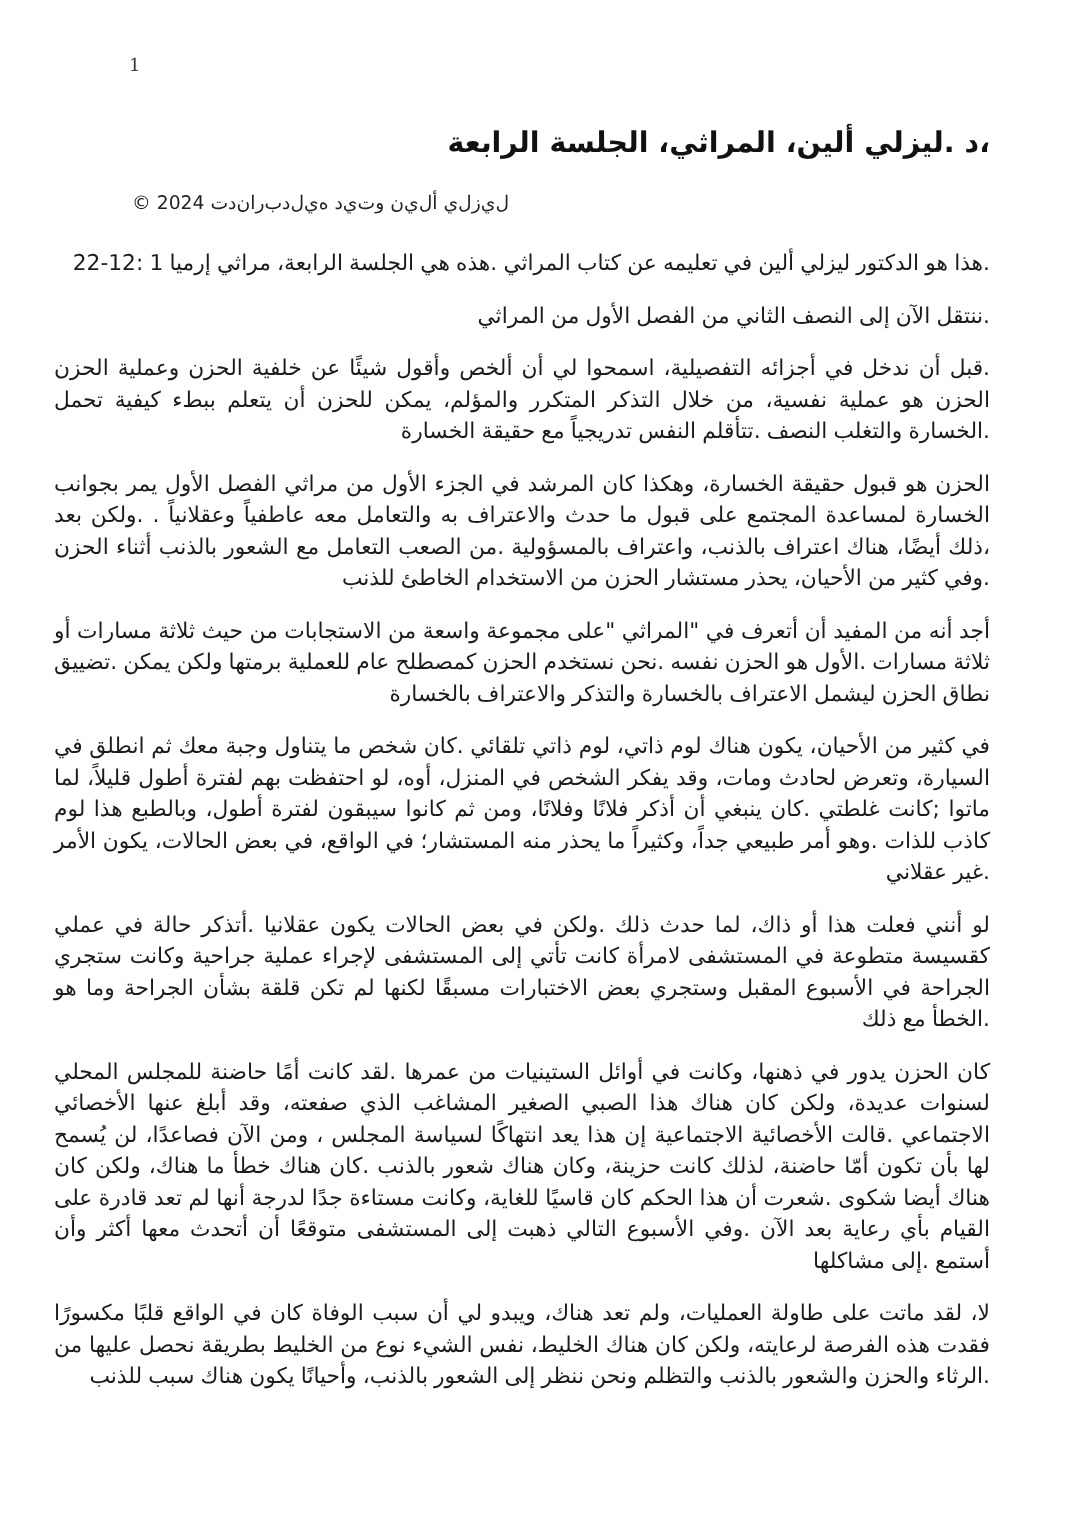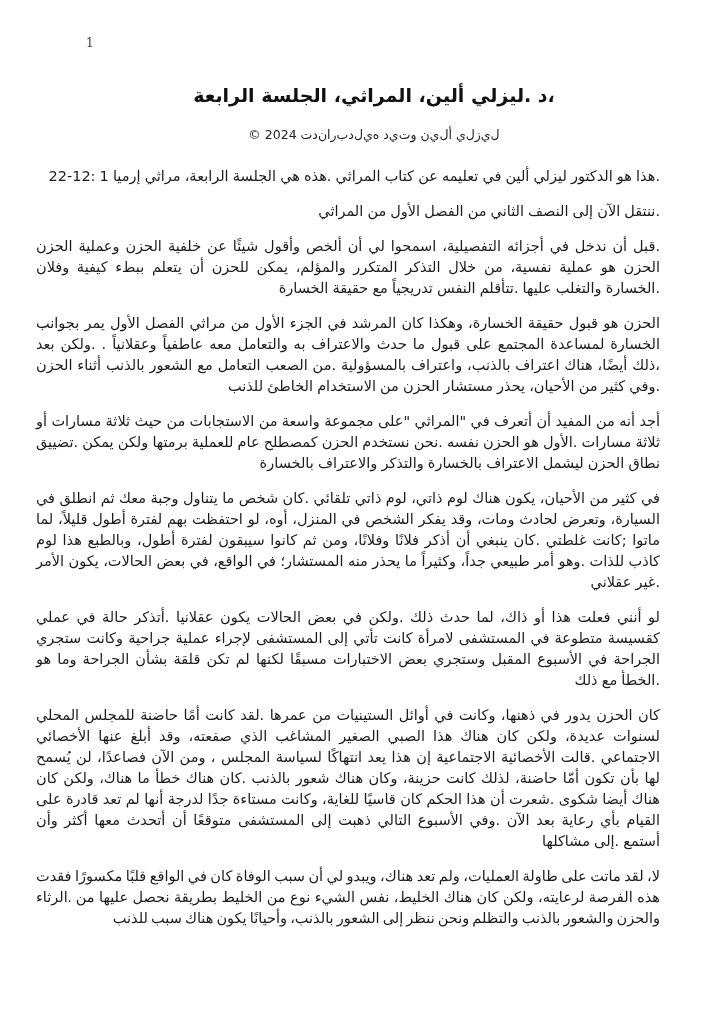--- a/index.html
+++ b/index.html
@@ -20,21 +20,20 @@
     position: absolute;
     top: 36px;
     left: 86px;
     font-family: "DejaVu Serif", serif;
     font-size: 12px;
     color: #3a3a3a;
   }
   .doc-header {
     padding-top: 80px;
     margin: 0 64px 0 88px;
-    text-align: center;
   }
   .title-line {
     direction: rtl;
     font-size: 19px;
     font-weight: bold;
     line-height: 30px;
     color: #111111;
   }
   .copyright-line {
     direction: ltr;
@@ -50,38 +49,38 @@
   .para {
     direction: rtl;
     unicode-bidi: plaintext;
     text-align: justify;
     font-size: 14.5px;
     line-height: 21px;
     margin: 0 0 14px 0;
     word-spacing: -0.5px;
     color: #1b1b1b;
   }
-  .para:last-child { margin-bottom: 0; font-family: Liberation Serif, serif; }
+  .para:last-child { margin-bottom: 0; }
 </style>
 </head>
 <body>
 
 <div class="page">
 
   <div class="page-number">1</div>
 
   <header class="doc-header">
     <div class="title-line" dir="rtl">،د .ليزلي ألين، المراثي، الجلسة الرابعة</div>
     <div class="copyright-line" dir="ltr">© 2024 ل‌ي‌ز‌ل‌ي أ‌ل‌ي‌ن و‌ت‌ي‌د ه‌ي‌ل‌د‌ب‌ر‌ا‌ن‌د‌ت</div>
   </header>
 
   <main class="doc-body">
     <p class="para" dir="rtl">.هذا هو الدكتور ليزلي ألين في تعليمه عن كتاب المراثي .هذه هي الجلسة الرابعة، مراثي إرميا 1 :12‏-‏22</p>
     <p class="para" dir="rtl">.ننتقل الآن إلى النصف الثاني من الفصل الأول من المراثي</p>
-    <p class="para" dir="rtl">.قبل أن ندخل في أجزائه التفصيلية، اسمحوا لي أن ألخص وأقول شيئًا عن خلفية الحزن وعملية الحزن الحزن هو عملية نفسية، من خلال التذكر المتكرر والمؤلم، يمكن للحزن أن يتعلم ببطء كيفية وفلان .الخسارة والتغلب عليها .تتأقلم النفس تدريجياً مع حقيقة الخسارة</p>
+    <p class="para" dir="rtl">.قبل أن ندخل في أجزائه التفصيلية، اسمحوا لي أن ألخص وأقول شيئًا عن خلفية الحزن وعملية الحزن الحزن هو عملية نفسية، من خلال التذكر المتكرر والمؤلم، يمكن للحزن أن يتعلم ببطء كيفية تحمل .الخسارة والتغلب النصف .تتأقلم النفس تدريجياً مع حقيقة الخسارة</p>
     <p class="para" dir="rtl">الحزن هو قبول حقيقة الخسارة، وهكذا كان المرشد في الجزء الأول من مراثي الفصل الأول يمر بجوانب الخسارة لمساعدة المجتمع على قبول ما حدث والاعتراف به والتعامل معه عاطفياً وعقلانياً . .ولكن بعد ،ذلك أيضًا، هناك اعتراف بالذنب، واعتراف بالمسؤولية .من الصعب التعامل مع الشعور بالذنب أثناء الحزن .وفي كثير من الأحيان، يحذر مستشار الحزن من الاستخدام الخاطئ للذنب</p>
     <p class="para" dir="rtl">أجد أنه من المفيد أن أتعرف في "المراثي "على مجموعة واسعة من الاستجابات من حيث ثلاثة مسارات أو ثلاثة مسارات .الأول هو الحزن نفسه .نحن نستخدم الحزن كمصطلح عام للعملية برمتها ولكن يمكن .تضييق نطاق الحزن ليشمل الاعتراف بالخسارة والتذكر والاعتراف بالخسارة</p>
     <p class="para" dir="rtl">في كثير من الأحيان، يكون هناك لوم ذاتي، لوم ذاتي تلقائي .كان شخص ما يتناول وجبة معك ثم انطلق في السيارة، وتعرض لحادث ومات، وقد يفكر الشخص في المنزل، أوه، لو احتفظت بهم لفترة أطول قليلاً، لما ماتوا ;كانت غلطتي .كان ينبغي أن أذكر فلانًا وفلانًا، ومن ثم كانوا سيبقون لفترة أطول، وبالطبع هذا لوم كاذب للذات .وهو أمر طبيعي جداً، وكثيراً ما يحذر منه المستشار؛ في الواقع، في بعض الحالات، يكون الأمر .غير عقلاني</p>
     <p class="para" dir="rtl">لو أنني فعلت هذا أو ذاك، لما حدث ذلك .ولكن في بعض الحالات يكون عقلانيا .أتذكر حالة في عملي كقسيسة متطوعة في المستشفى لامرأة كانت تأتي إلى المستشفى لإجراء عملية جراحية وكانت ستجري الجراحة في الأسبوع المقبل وستجري بعض الاختبارات مسبقًا لكنها لم تكن قلقة بشأن الجراحة وما هو .الخطأ مع ذلك</p>
     <p class="para" dir="rtl">كان الحزن يدور في ذهنها، وكانت في أوائل الستينيات من عمرها .لقد كانت أمًا حاضنة للمجلس المحلي لسنوات عديدة، ولكن كان هناك هذا الصبي الصغير المشاغب الذي صفعته، وقد أبلغ عنها الأخصائي الاجتماعي .قالت الأخصائية الاجتماعية إن هذا يعد انتهاكًا لسياسة المجلس ، ومن الآن فصاعدًا، لن يُسمح لها بأن تكون أمّا حاضنة، لذلك كانت حزينة، وكان هناك شعور بالذنب .كان هناك خطأ ما هناك، ولكن كان هناك أيضا شكوى .شعرت أن هذا الحكم كان قاسيًا للغاية، وكانت مستاءة جدًا لدرجة أنها لم تعد قادرة على القيام بأي رعاية بعد الآن .وفي الأسبوع التالي ذهبت إلى المستشفى متوقعًا أن أتحدث معها أكثر وأن أستمع .إلى مشاكلها</p>
     <p class="para" dir="rtl">لا، لقد ماتت على طاولة العمليات، ولم تعد هناك، ويبدو لي أن سبب الوفاة كان في الواقع قلبًا مكسورًا فقدت هذه الفرصة لرعايته، ولكن كان هناك الخليط، نفس الشيء نوع من الخليط بطريقة نحصل عليها من .الرثاء والحزن والشعور بالذنب والتظلم ونحن ننظر إلى الشعور بالذنب، وأحيانًا يكون هناك سبب للذنب</p>
   </main>
 
 </div>
 

